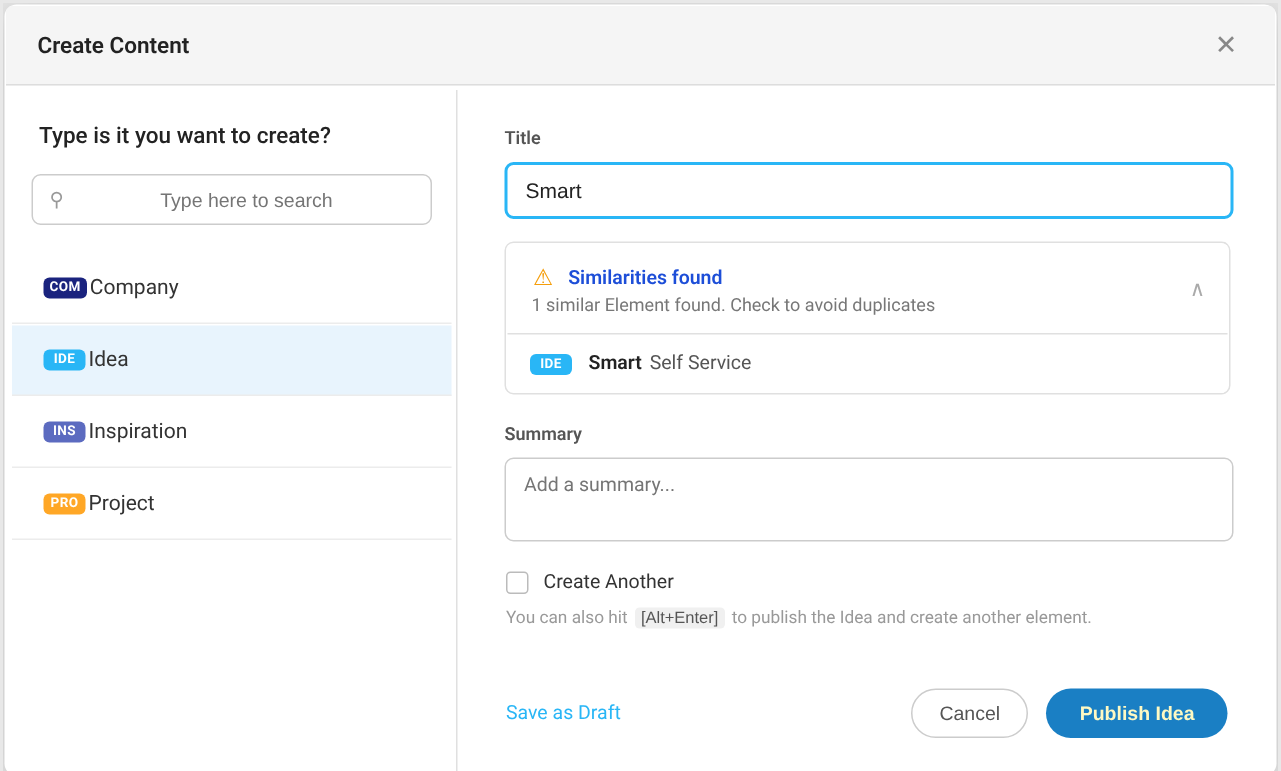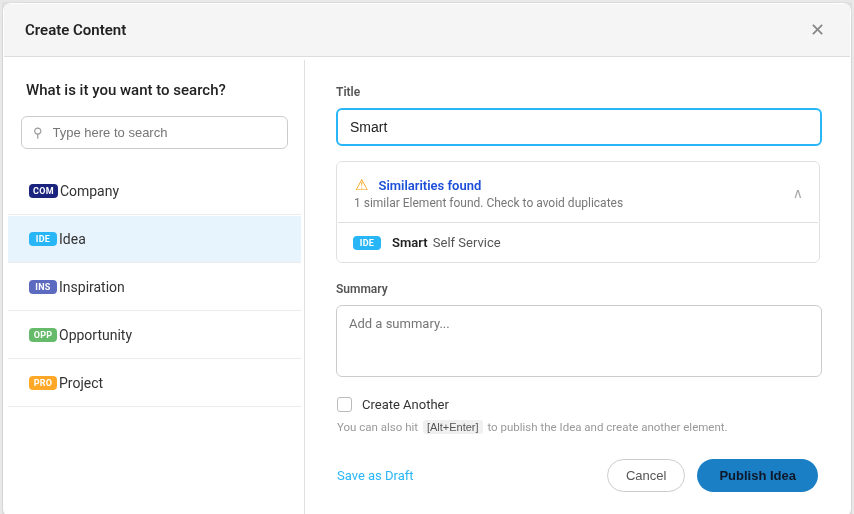--- a/index.html
+++ b/index.html
@@ -78,20 +78,21 @@
       color: #999;
       font-size: 13px;
     }
     .search-input {
       border: none;
       outline: none;
       font-size: 13px;
       color: #999;
       width: 100%;
       background: transparent;
+      text-align: center;
     }
     .list-item {
       display: flex;
       align-items: center;
       padding: 14px 20px;
       border-bottom: 1px solid #ececec;
       cursor: pointer;
       font-size: 14px;
       color: #333;
     }
@@ -191,21 +192,21 @@
       font-weight: 600;
     }
     .summary-textarea {
       width: 100%;
       border: 1px solid #ccc;
       border-radius: 6px;
       padding: 10px 12px;
       font-size: 13px;
       color: #aaa;
       resize: none;
-      height: 72px;
+      height: 56px;
       outline: none;
       margin-bottom: 18px;
       font-family: inherit;
     }
     .create-another-row {
       display: flex;
       align-items: center;
       gap: 8px;
       margin-bottom: 6px;
     }
@@ -262,21 +263,21 @@
       font-size: 13px;
       color: #555;
       cursor: pointer;
       font-weight: 500;
     }
     .publish-btn {
       padding: 9px 22px;
       background: #1a7fc4;
       border: none;
       border-radius: 20px;
-      color: #0f172a;
+      color: #fef9c3;
       font-size: 13px;
       font-weight: 600;
       cursor: pointer;
     }
     .left-panel-scrollbar-container {
       display: flex;
       flex: 1;
       overflow: hidden;
     }
     .left-panel-items {
@@ -290,21 +291,21 @@
 <div class="modal">
 
   <div class="modal-header">
     <span class="modal-title">Create Content</span>
     <button class="close-btn">✕</button>
   </div>
 
   <div class="modal-body">
 
     <div class="left-panel">
-      <div class="left-panel-question">What is it you want to search?</div>
+      <div class="left-panel-question">Type is it you want to create?</div>
       <div class="search-box">
         <span class="search-icon">⚲</span>
         <input class="search-input" type="text" placeholder="Type here to search" style="">
       </div>
       <div class="left-panel-scrollbar-container">
         <div class="left-panel-items">
 
           <div class="list-item">
             <span class="badge badge-com">COM</span>
             <span>Company</span>
@@ -313,24 +314,20 @@
           <div class="list-item active">
             <span class="badge badge-ide">IDE</span>
             <span>Idea</span>
           </div>
 
           <div class="list-item">
             <span class="badge badge-ins">INS</span>
             <span>Inspiration</span>
           </div>
 
-          <div class="list-item">
-            <span class="badge badge-opp">OPP</span>
-            <span>Opportunity</span>
-          </div>
 
           <div class="list-item">
             <span class="badge badge-pro">PRO</span>
             <span>Project</span>
           </div>
         </div>
       </div>
     </div>
 
     <div class="right-panel">

